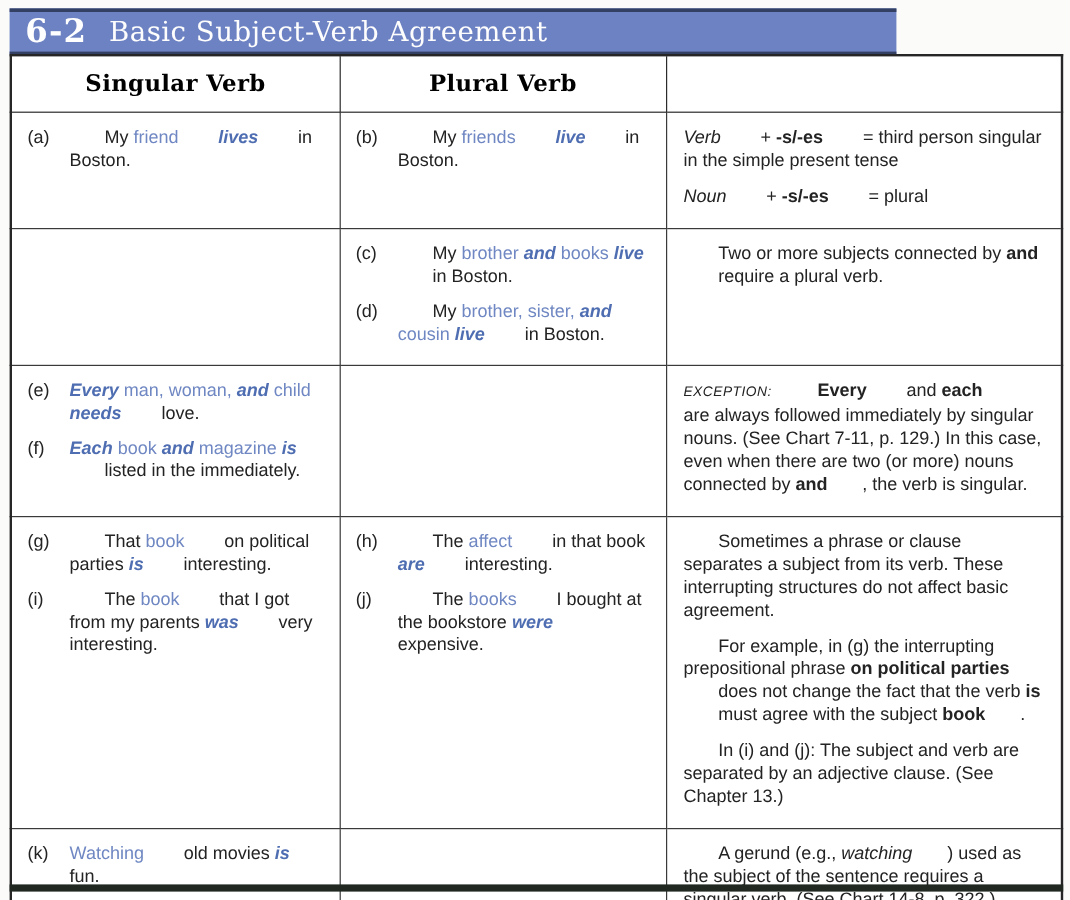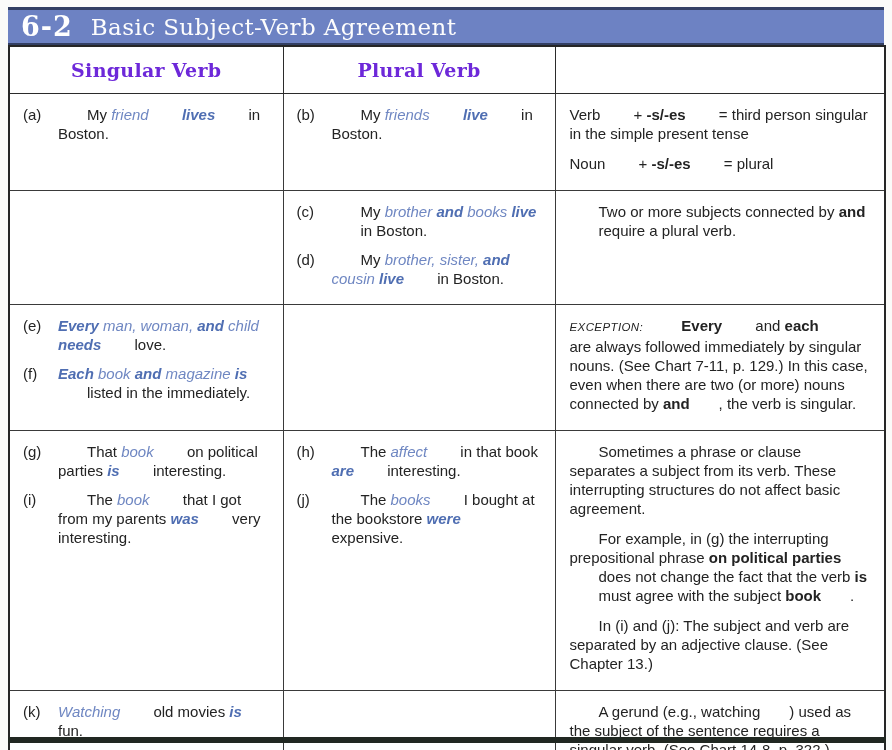--- a/index.html
+++ b/index.html
@@ -13,21 +13,21 @@
   html,body{margin:0;padding:0;}
   body{background:#e9e9e6;}
   .page{
     position:relative;
     width:892px;height:750px;
     background:#fbfbf9;
     font-family:"Liberation Sans", sans-serif;
     overflow:hidden;
   }
   .banner{
-    position:absolute;left:8px;top:7px;width:876px;height:38px;
+    position:absolute;left:8px;top:7px;width:739px;height:38px;
     background:var(--banner);
     border-top:3px solid var(--banner-edge);
     border-bottom:2px solid var(--banner-edge);
     box-sizing:border-box;
     display:flex;align-items:center;
     padding-left:13px;
   }
   .banner .num{
     font-family:"DejaVu Serif", serif;
     font-weight:bold;font-size:27px;color:#ffffff;
@@ -43,21 +43,21 @@
     position:absolute;left:8px;top:45px;width:878px;
     border-collapse:collapse;table-layout:fixed;
     background:#ffffff;
     border:2px solid #262626;
   }
   col.c1{width:274px;} col.c2{width:272px;} col.c3{width:330px;}
   th{
     height:44px;
     border:1.5px solid #2b2b2b;
     font-family:"DejaVu Serif", serif;
-    font-weight:bold;font-size:19px;color:#6d28d9;
+    font-weight:bold;font-size:19px;color:#000000;
     vertical-align:middle;
     letter-spacing:0.3px;
   }
   td{
     border:1.5px solid var(--border);
     vertical-align:top;
     padding:11px 8px 6px 13px;
     font-size:15px;line-height:19px;color:var(--ink);
     box-sizing:border-box;
   }
@@ -66,23 +66,23 @@
   tr.r3 td{height:125px;}
   tr.r4 td{height:237px;}
   tr.r5 td{height:83px;}
   .item{display:flex;margin:0 0 10px 0;}
   .item .lbl{flex:0 0 35px;color:var(--ink);}
   .item .txt{flex:1;padding-right:2px;}
   .note{margin:0 0 11px 0;padding-right:4px;}
   td.notes{padding-left:14px;padding-right:10px;}
   
   .seg-n{color:var(--ink);margin-left:29px;}
-  .seg-i{color:var(--ink);}
+  .seg-i{font-style:italic;color:var(--ink);}
   .seg-b{font-weight:bold;color:var(--ink);}
-  .seg-ib{font-style:italic;color:var(--blue-it);}
+  .seg-ib{color:var(--blue-it);}
   .seg-bb{font-style:italic;font-weight:bold;color:var(--blue-bi);}
   .seg-sc{font-size:11.5px;letter-spacing:0.4px;color:var(--ink);margin-right:5px;font-style:italic;}
   .bottom-rule{
     position:absolute;left:8px;top:737px;width:878px;height:6px;
     background:#212822;
   }
 </style>
 </head>
 <body>
 

